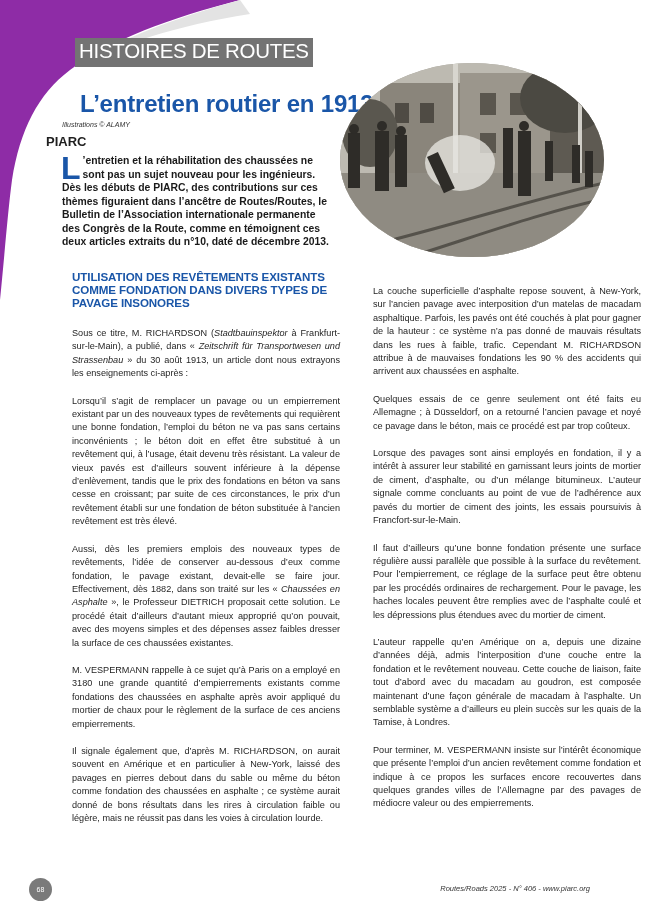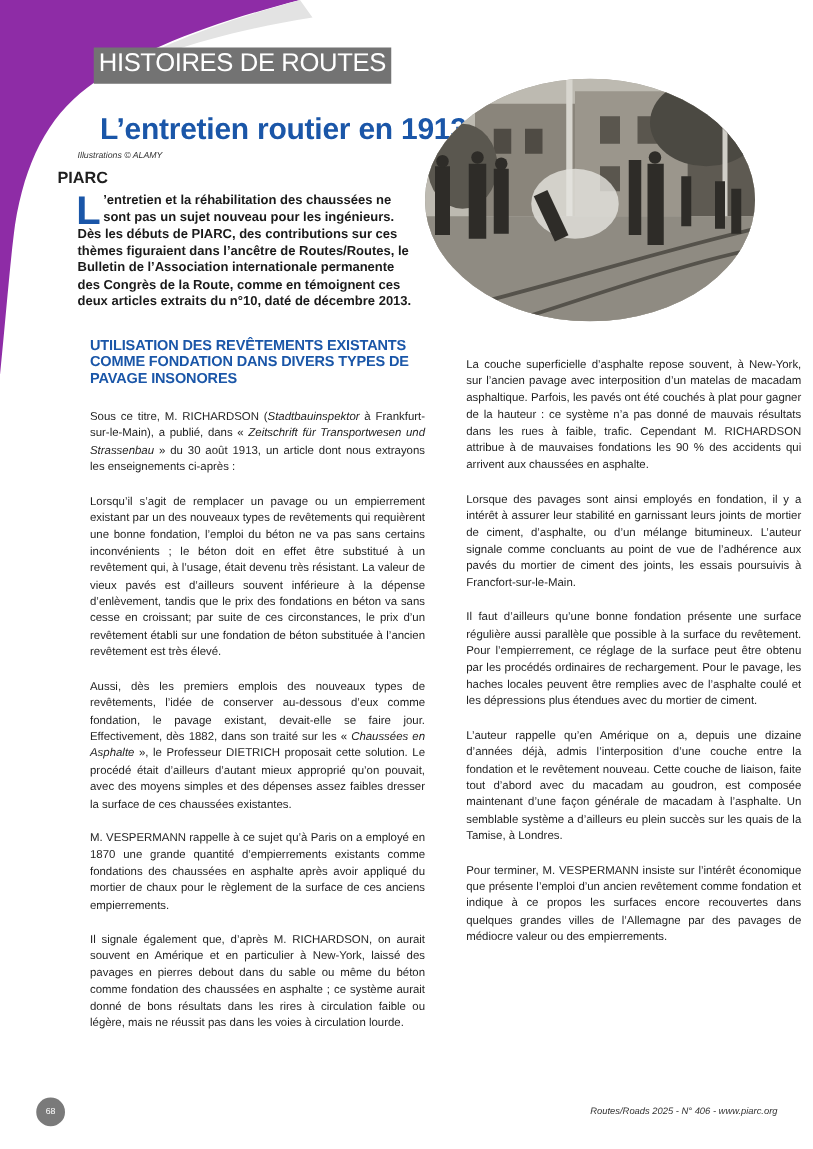--- a/index.html
+++ b/index.html
@@ -51,21 +51,21 @@
     margin:0 0 14px 0; font-size:9.15px; line-height:13.4px; text-align:justify;
     color:#1f1f1f;
   }
   .para i { font-style:italic; }
 
   .page-num {
     position:absolute; left:29px; top:878px; width:23px; height:23px; border-radius:50%;
     background:#7a7a7a; color:#fff; font-size:7px; text-align:center; line-height:23px;
   }
   .footer-ref {
-    position:absolute; right:28px; top:884px; font-size:7.5px; font-style:italic; color:#333;
+    position:absolute; right:60px; top:884px; font-size:7.5px; font-style:italic; color:#333;
   }
 </style>
 </head>
 <body>
 
 <svg class="swoosh" viewBox="0 0 650 360" preserveAspectRatio="none">
   <path d="M0,0 L240,0 C170,18 110,40 70,70 C38,94 20,130 12,180 C8,210 5,250 0,300 Z" fill="#8e2ca6"></path>
   <path d="M240,0 C175,18 120,38 80,66 C120,44 175,26 250,14 Z" fill="#e3e3e3"></path>
 </svg>
 
@@ -120,26 +120,27 @@
 
 <div class="lede">
   <span class="dropcap">L</span><span>’entretien et la réhabilitation des chaussées ne sont pas un sujet nouveau pour les ingénieurs. Dès les débuts de PIARC, des contributions sur ces thèmes figuraient dans l’ancêtre de Routes/Routes, le Bulletin de l’Association internationale permanente des Congrès de la Route, comme en témoignent ces deux articles extraits du n°10, daté de décembre 2013.</span>
 </div>
 
 <div class="col left">
   <h2 class="subhead">UTILISATION DES REVÊTEMENTS EXISTANTS COMME FONDATION DANS DIVERS TYPES DE PAVAGE INSONORES</h2>
   <p class="para"><span>Sous ce titre, M. RICHARDSON (</span><i>Stadtbauinspektor</i><span> à Frankfurt-sur-le-Main), a publié, dans « </span><i>Zeitschrift für Transportwesen und Strassenbau</i><span> » du 30 août 1913, un article dont nous extrayons les enseignements ci-après :</span></p>
   <p class="para">Lorsqu’il s’agit de remplacer un pavage ou un empierrement existant par un des nouveaux types de revêtements qui requièrent une bonne fondation, l’emploi du béton ne va pas sans certains inconvénients ; le béton doit en effet être substitué à un revêtement qui, à l’usage, était devenu très résistant. La valeur de vieux pavés est d’ailleurs souvent inférieure à la dépense d’enlèvement, tandis que le prix des fondations en béton va sans cesse en croissant; par suite de ces circonstances, le prix d’un revêtement établi sur une fondation de béton substituée à l’ancien revêtement est très élevé.</p>
   <p class="para"><span>Aussi, dès les premiers emplois des nouveaux types de revêtements, l’idée de conserver au-dessous d’eux comme fondation, le pavage existant, devait-elle se faire jour. Effectivement, dès 1882, dans son traité sur les « </span><i>Chaussées en Asphalte</i><span> », le Professeur DIETRICH proposait cette solution. Le procédé était d’ailleurs d’autant mieux approprié qu’on pouvait, avec des moyens simples et des dépenses assez faibles dresser la surface de ces chaussées existantes.</span></p>
-  <p class="para">M. VESPERMANN rappelle à ce sujet qu’à Paris on a employé en 1870 une grande quantité d’empierrements existants comme fondations des chaussées en asphalte après avoir appliqué du mortier de chaux pour le règlement de la surface de ces anciens empierrements.</p>
+  <p class="para">M. VESPERMANN rappelle à ce sujet qu’à Paris on a employé en 3180 une grande quantité d’empierrements existants comme fondations des chaussées en asphalte après avoir appliqué du mortier de chaux pour le règlement de la surface de ces anciens empierrements.</p>
   <p class="para">Il signale également que, d’après M. RICHARDSON, on aurait souvent en Amérique et en particulier à New-York, laissé des pavages en pierres debout dans du sable ou même du béton comme fondation des chaussées en asphalte ; ce système aurait donné de bons résultats dans les rires à circulation faible ou légère, mais ne réussit pas dans les voies à circulation lourde.</p>
 </div>
 
 <div class="col right">
   <p class="para">La couche superficielle d’asphalte repose souvent, à New-York, sur l’ancien pavage avec interposition d’un matelas de macadam asphaltique. Parfois, les pavés ont été couchés à plat pour gagner de la hauteur : ce système n’a pas donné de mauvais résultats dans les rues à faible, trafic. Cependant M. RICHARDSON attribue à de mauvaises fondations les 90 % des accidents qui arrivent aux chaussées en asphalte.</p>
+  <p class="para">Quelques essais de ce genre seulement ont été faits eu Allemagne ; à Düsseldorf, on a retourné l’ancien pavage et noyé ce pavage dans le béton, mais ce procédé est par trop coûteux.</p>
   <p class="para">Lorsque des pavages sont ainsi employés en fondation, il y a intérêt à assurer leur stabilité en garnissant leurs joints de mortier de ciment, d’asphalte, ou d’un mélange bitumineux. L’auteur signale comme concluants au point de vue de l’adhérence aux pavés du mortier de ciment des joints, les essais poursuivis à Francfort-sur-le-Main.</p>
   <p class="para">Il faut d’ailleurs qu’une bonne fondation présente une surface régulière aussi parallèle que possible à la surface du revêtement. Pour l’empierrement, ce réglage de la surface peut être obtenu par les procédés ordinaires de rechargement. Pour le pavage, les haches locales peuvent être remplies avec de l’asphalte coulé et les dépressions plus étendues avec du mortier de ciment.</p>
   <p class="para">L’auteur rappelle qu’en Amérique on a, depuis une dizaine d’années déjà, admis l’interposition d’une couche entre la fondation et le revêtement nouveau. Cette couche de liaison, faite tout d’abord avec du macadam au goudron, est composée maintenant d’une façon générale de macadam à l’asphalte. Un semblable système a d’ailleurs eu plein succès sur les quais de la Tamise, à Londres.</p>
   <p class="para">Pour terminer, M. VESPERMANN insiste sur l’intérêt économique que présente l’emploi d’un ancien revêtement comme fondation et indique à ce propos les surfaces encore recouvertes dans quelques grandes villes de l’Allemagne par des pavages de médiocre valeur ou des empierrements.</p>
 </div>
 
 <div class="page-num">68</div>
 <div class="footer-ref">Routes/Roads 2025 - N° 406 - www.piarc.org</div>
 
 </body></html>

